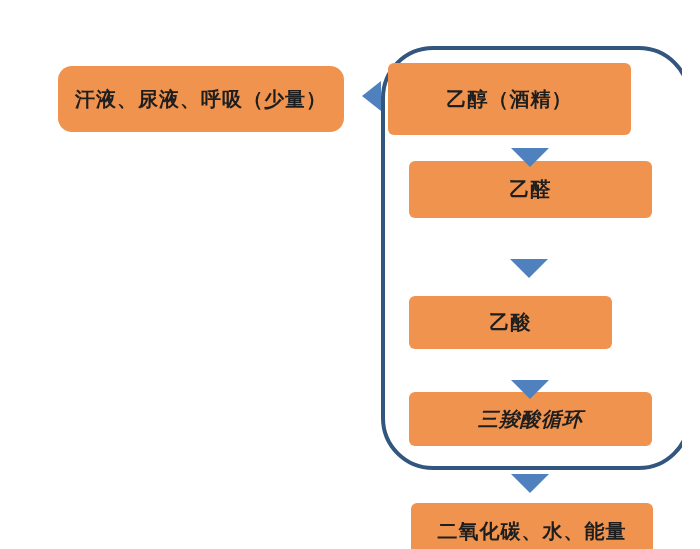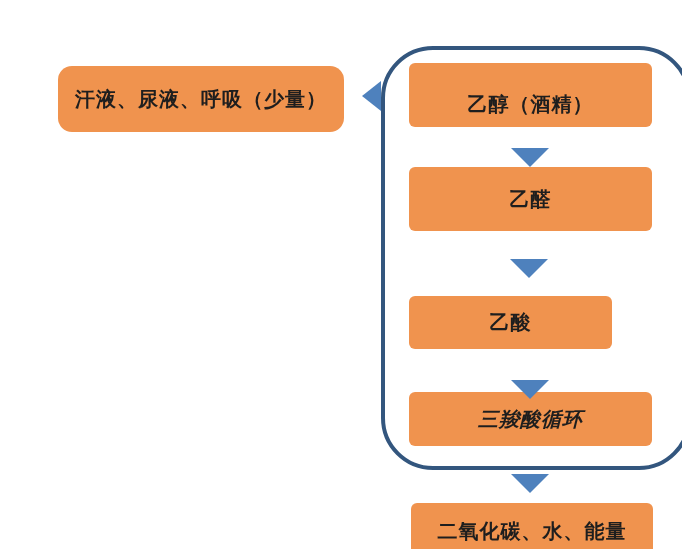--- a/index.html
+++ b/index.html
@@ -34,22 +34,22 @@
     border-radius:6px;
     display:flex;align-items:center;justify-content:center;
     color:var(--text);
     font-weight:bold;
     font-size:20px;
     letter-spacing:1px;
     text-align:center;
     z-index:2;
   }
   .node-excretion{left:22px;top:30px;width:286px;height:66px;border-radius:14px;}
-  .node-ethanol{left:373px;top:27px;width:243px;height:64px;align-items:flex-end;}
-  .node-acetaldehyde{left:373px;top:131px;width:243px;height:64px;text-align:center;}
+  .node-ethanol{left:352px;top:27px;width:243px;height:72px;}
+  .node-acetaldehyde{left:373px;top:125px;width:243px;height:57px;text-align:center;}
   .node-acetic{left:373px;top:260px;width:203px;height:53px;}
   .node-tca{left:373px;top:356px;width:243px;height:54px;font-style:italic;}
   .node-products{left:375px;top:467px;width:242px;height:57px;}
 
   
   .arrow-v{
     position:absolute;
     width:38px;
     display:flex;flex-direction:column;align-items:center;
     z-index:3;

